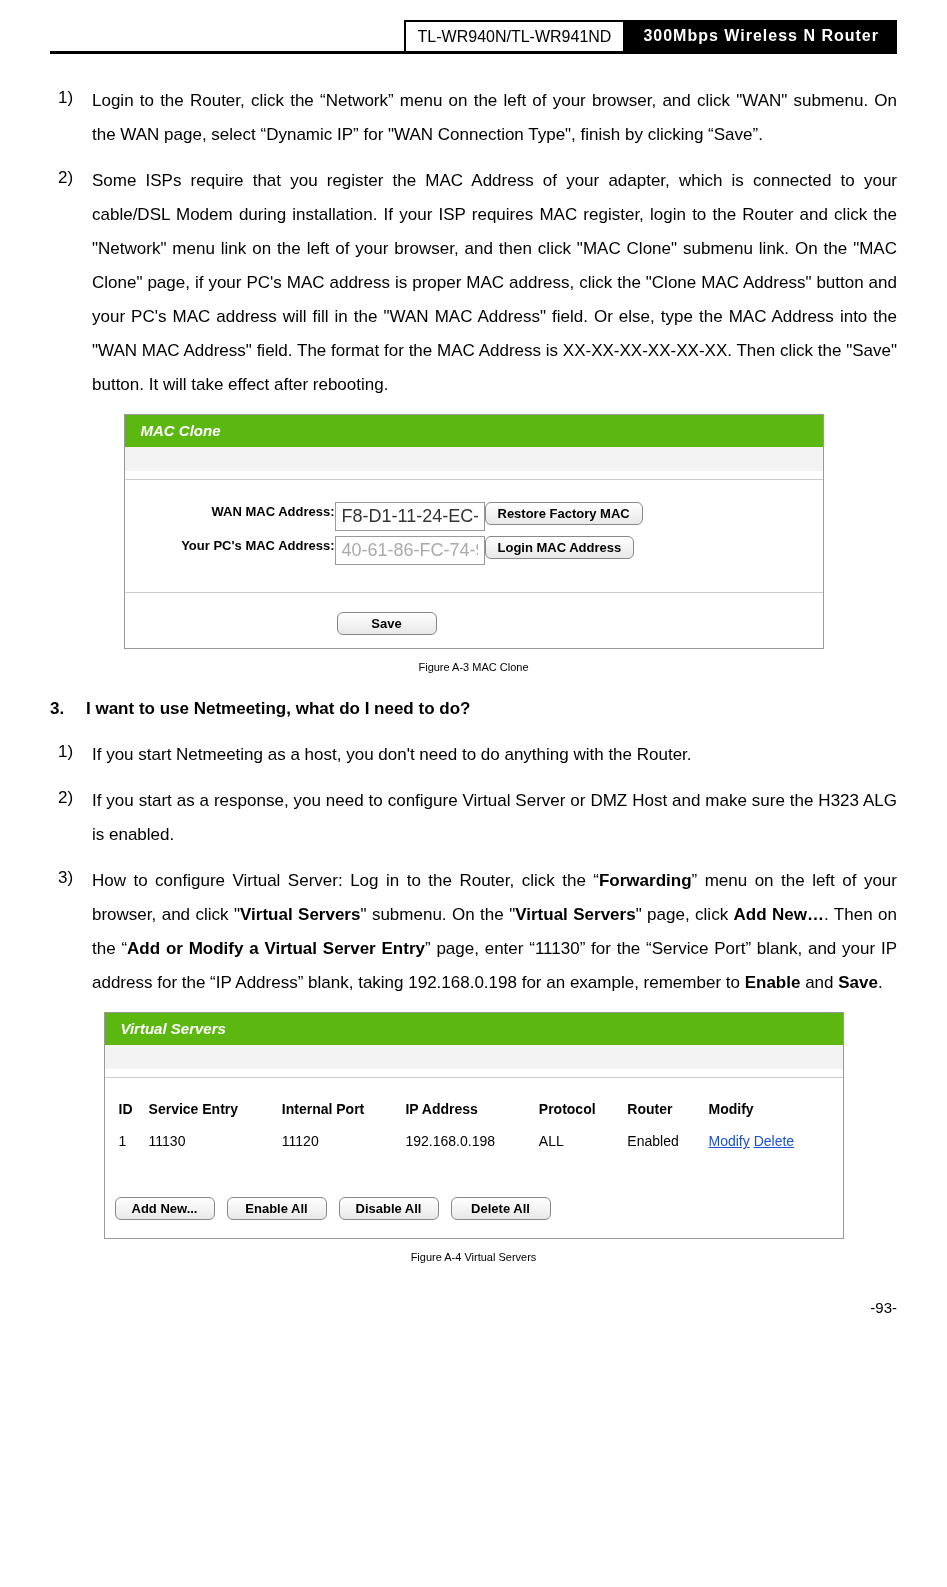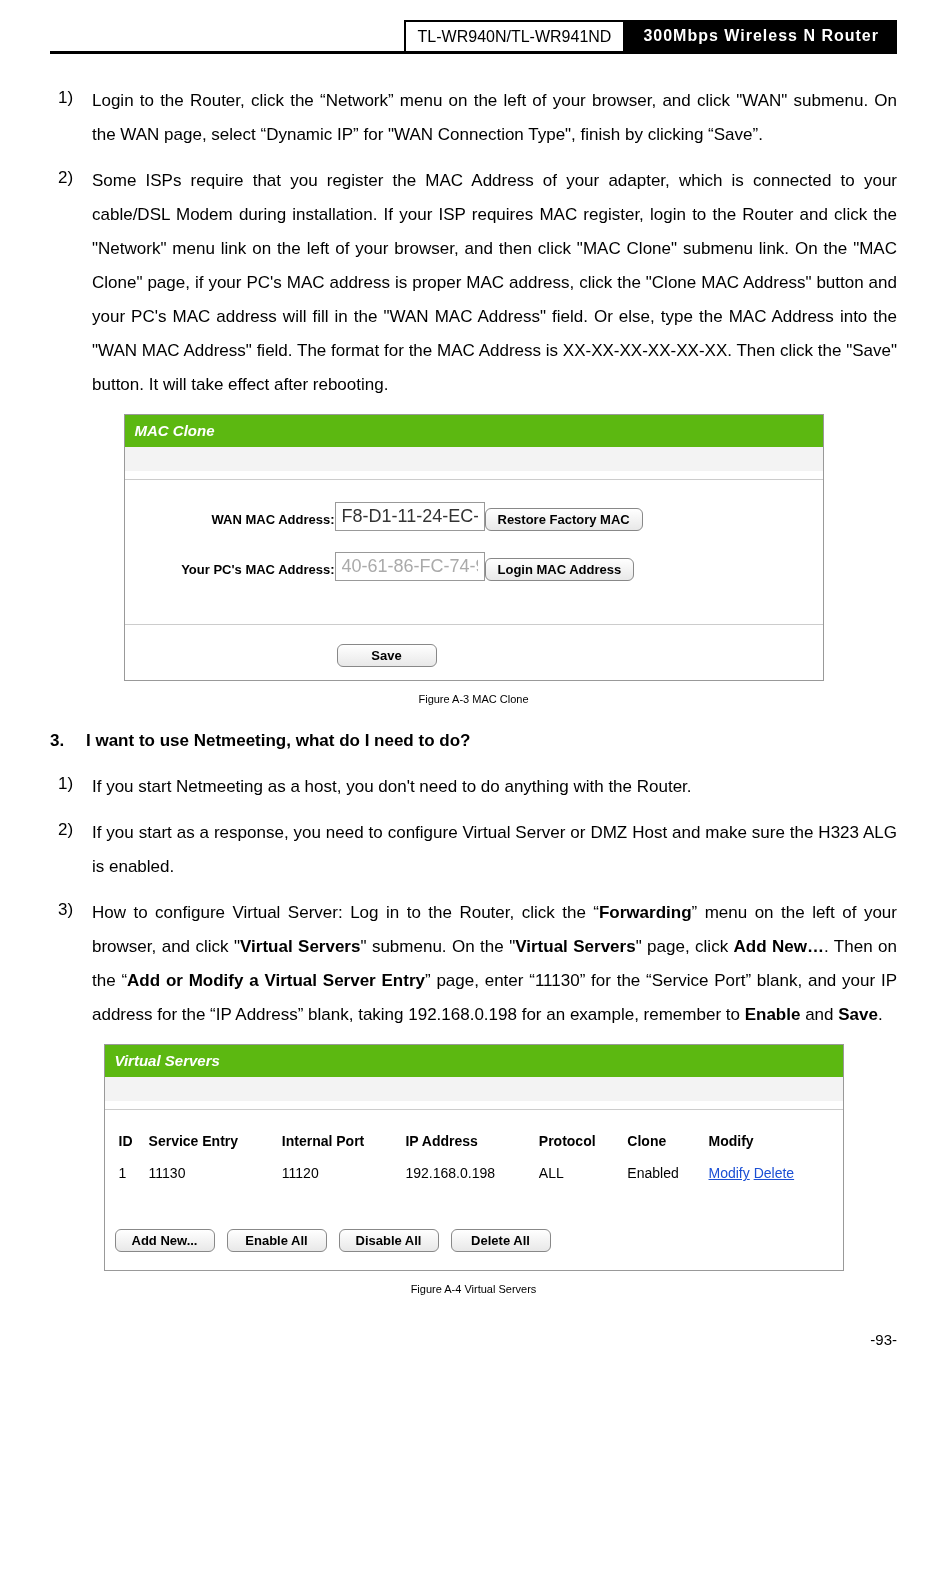--- a/index.html
+++ b/index.html
@@ -56,25 +56,25 @@
       width: 700px;
       background: #fff;
       text-align: left;
     }
     .panel-title {
       background: #5cb811;
       color: #fff;
       font-weight: bold;
       font-style: italic;
       font-size: 15px;
-      padding: 4px 10px;
+      padding: 4px 16px;
     }
     .panel-blank { height: 24px; background: #f3f3f3; }
     .panel-body { padding: 14px 10px; font-size: 14px; }
-    .form-row { display: flex; align-items: flex-end; margin-bottom: 21px; }
+    .form-row { display: flex; align-items: flex-start; margin-bottom: 5px; }
     .form-label { width: 200px; text-align: right; font-weight: bold; font-size: 13px; }
     .text-input {
       border: 1px solid #999;
       padding: 3px 6px;
       font-size: 18px;
       width: 150px;
       background: #fff;
       color: #333;
     }
     .text-input.gray { color: #aaa; }
@@ -183,21 +183,21 @@
     <div class="hr"></div>
     <div style="padding:6px 10px;">
       <table class="vs-table">
         <tbody>
             <tr>
           <th>ID</th>
           <th>Service Entry</th>
           <th>Internal Port</th>
           <th>IP Address</th>
           <th>Protocol</th>
-          <th>Clone</th>
+          <th>Router</th>
           <th>Modify</th>
         </tr>
         <tr>
           <td>1</td>
           <td>11130</td>
           <td>11120</td>
           <td>192.168.0.198</td>
           <td>ALL</td>
           <td>Enabled</td>
           <td>

